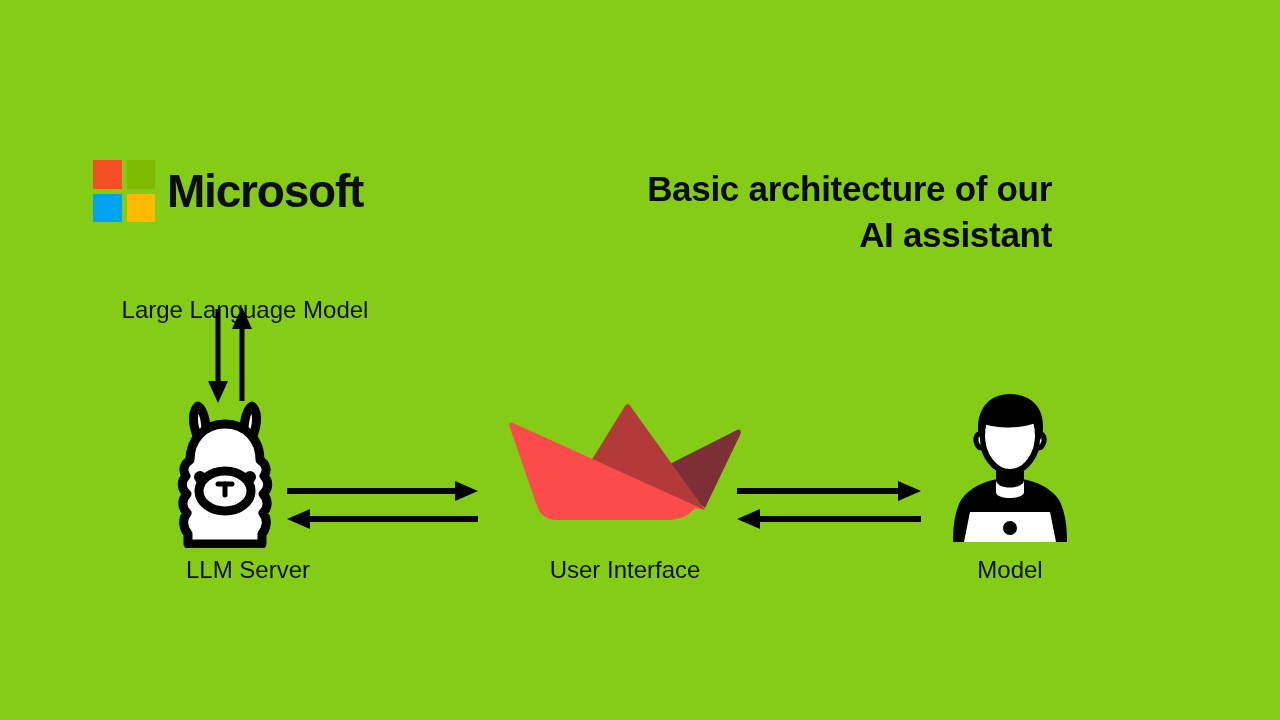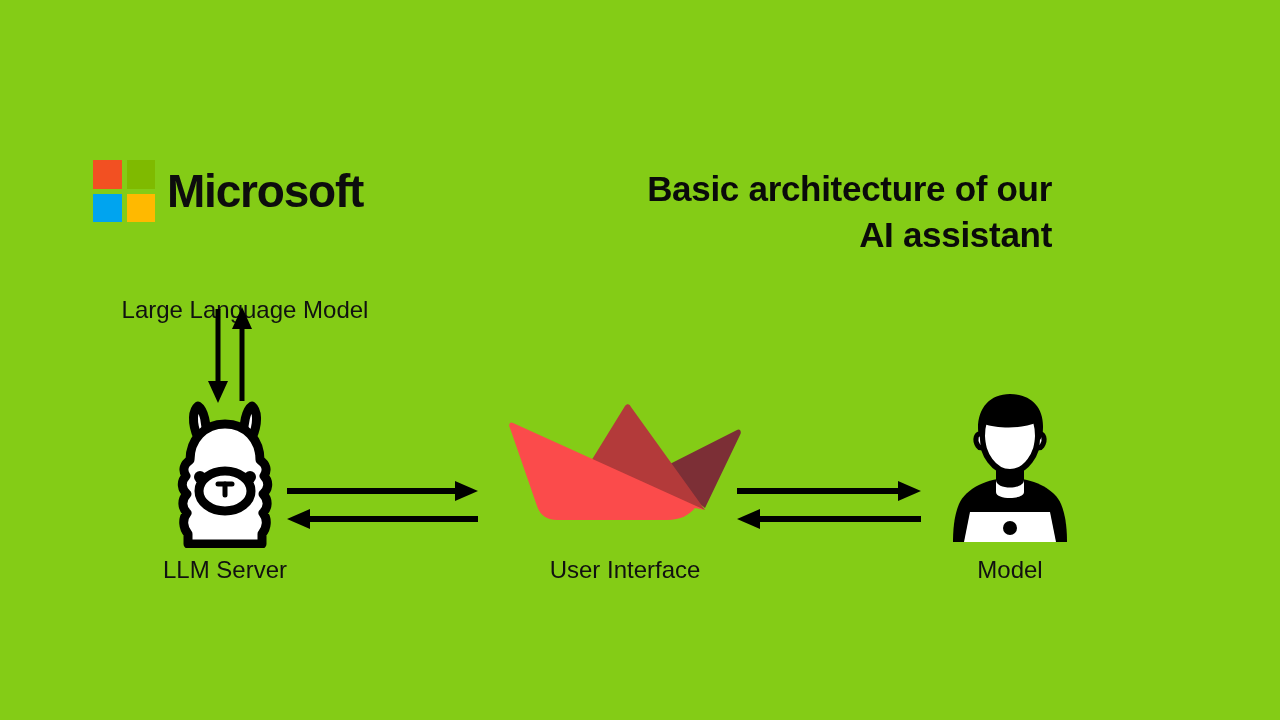--- a/index.html
+++ b/index.html
@@ -97,21 +97,21 @@
     position: absolute;
     text-align: center;
   }
   .node-label {
     font-size: 24px;
     font-weight: 400;
     color: #111111;
     white-space: nowrap;
     margin-top: 4px;
   }
-  #node-llm   { left: 140px; top: 398px; width: 170px; }
+  #node-llm   { left: 140px; top: 398px; width: 170px; text-align: right; }
   #node-ui    { left: 495px; top: 398px; width: 260px; }
   #node-user  { left: 930px; top: 392px; width: 160px; }
   #node-llm .node-label   { margin-top: 8px; }
   #node-ui .node-label    { margin-top: 30px; }
   #node-user .node-label  { margin-top: 12px; }
 
   .icon-wrap { display: block; margin: 0 auto; }
 
   
   .arrows { position: absolute; }

